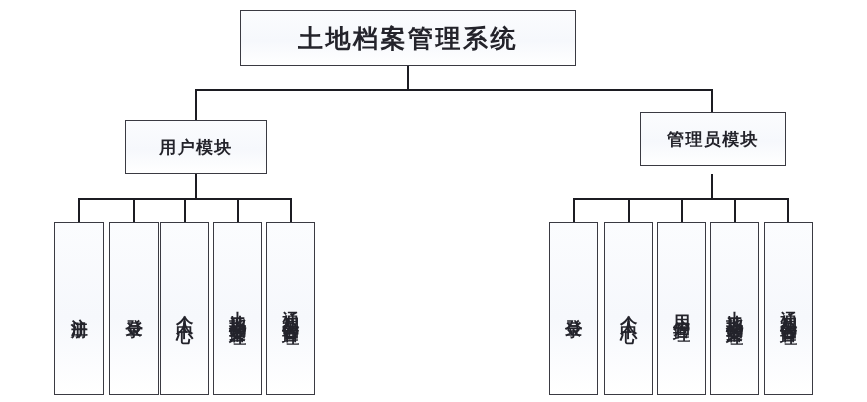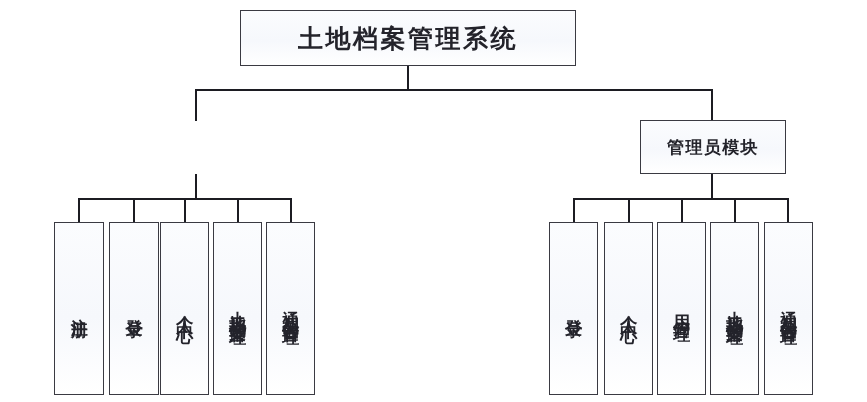--- a/index.html
+++ b/index.html
@@ -51,21 +51,21 @@
   .module {
     height: 54px;
   }
   #node-user-module {
     left: 125px;
     top: 120px;
     width: 142px;
   }
   #node-admin-module {
     left: 640px;
-    top: 120px;
+    top: 112px;
     width: 146px;
   }
   .module .node-label {
     font-size: 17px;
     letter-spacing: 0.08em;
   }
   
   .leaf {
     top: 222px;
     height: 173px;
@@ -114,20 +114,23 @@
   <div class="line v-line" style="left:573px; top:198px; height:25px;"></div>
   <div class="line v-line" style="left:628px; top:198px; height:25px;"></div>
   <div class="line v-line" style="left:681px; top:198px; height:25px;"></div>
   <div class="line v-line" style="left:734px; top:198px; height:25px;"></div>
   <div class="line v-line" style="left:787px; top:198px; height:25px;"></div>
 
   <div class="node" id="node-root">
     <span class="node-label">土地档案管理系统</span>
   </div>
 
+  <div class="node module" id="node-user-module">
+    <span class="node-label">用户模块</span>
+  </div>
 
   <div class="node module" id="node-admin-module">
     <span class="node-label">管理员模块</span>
   </div>
 
   <div class="node leaf" style="left:54px; width:50px;">
     <span class="node-label">注册</span>
   </div>
   <div class="node leaf" style="left:109px; width:50px;">
     <span class="node-label">登录</span>

